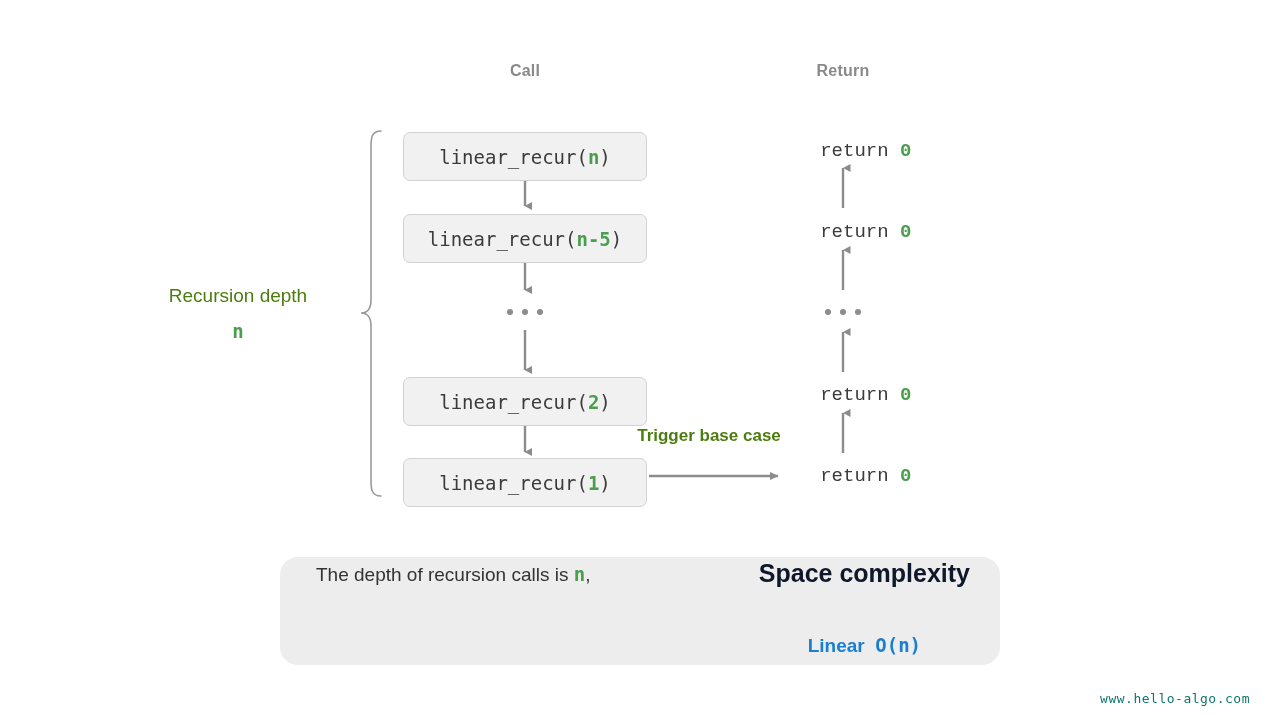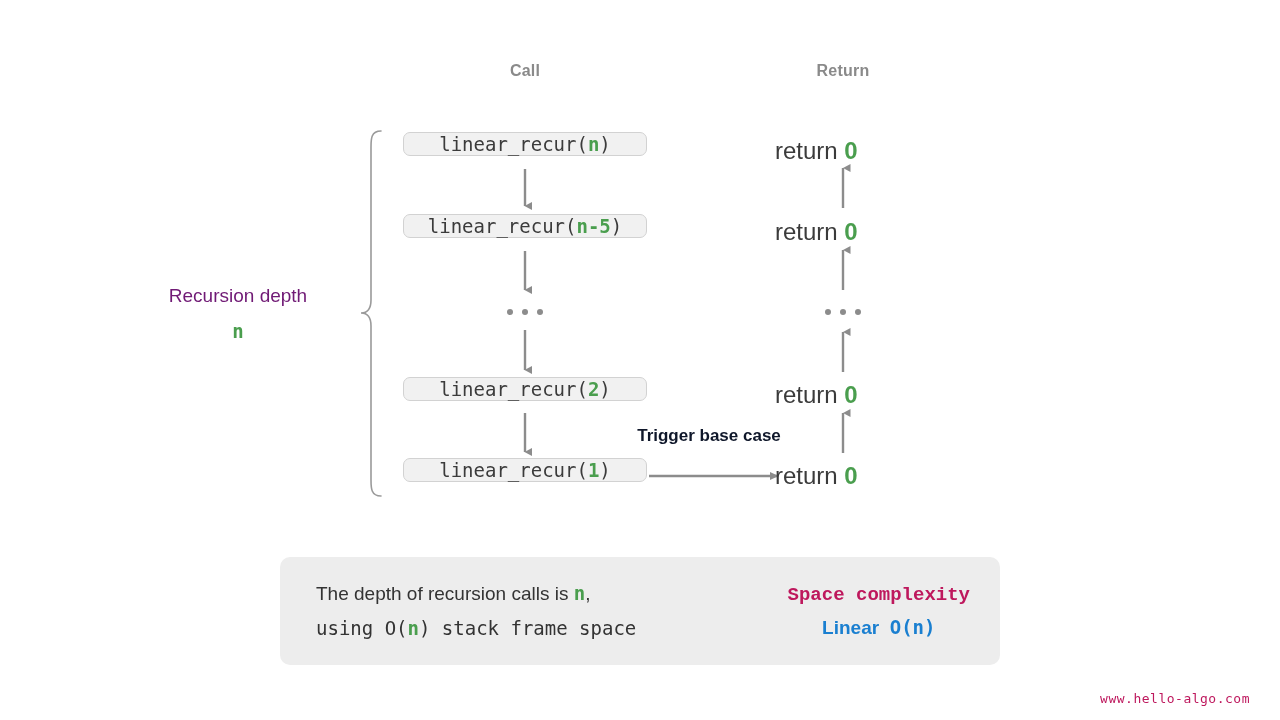--- a/index.html
+++ b/index.html
@@ -32,43 +32,43 @@
     transform: translateX(-50%);
   }
   #header-call  { left: 525px; top: 62px; }
   #header-return{ left: 843px; top: 62px; }
 
   
   .call-box {
     position: absolute;
     left: 403px;
     width: 244px;
-    height: 24px;
+    height: 49px;
     box-sizing: border-box;
     background: #f1f1f1;
     border: 1px solid #d2d2d2;
     border-radius: 7px;
     display: flex;
     align-items: center;
     justify-content: center;
     font-family: "DejaVu Sans Mono", monospace;
     font-size: 19px;
     color: #3b3b3b;
     letter-spacing: 0px;
     white-space: pre;
   }
   .green { color: #4a9e4e; font-weight: bold; }
 
   
   .ret-label {
     position: absolute;
-    left: 803px;
+    left: 843px;
     transform: translate(-50%, -50%);
-    font-family: Liberation Sans, sans-serif;
-    font-size: 24px;
+    font-family: Liberation Mono, monospace;
+    font-size: 19px;
     color: #3b3b3b;
     white-space: pre;
   }
 
   
   .dots {
     position: absolute;
     transform: translate(-50%, -50%);
     display: flex;
     gap: 9px;
@@ -87,55 +87,54 @@
     position: absolute;
     left: 238px;
     top: 285px;
     transform: translateX(-50%);
     text-align: center;
     white-space: nowrap;
   }
   #depth-label .dl-text {
     display: block;
     font-size: 19px;
-    color: #701a75;
+    color: #4d7c0f;
   }
   #depth-label .dl-var {
     display: block;
     margin-top: 13px;
     font-family: "DejaVu Sans Mono", monospace;
     font-size: 19px;
     font-weight: bold;
     color: #4a9e4e;
   }
 
   
   #trigger-label {
     position: absolute;
     left: 709px;
     top: 426px;
     transform: translateX(-50%);
     font-size: 17px;
     font-weight: bold;
-    color: #0f172a;
+    color: #4d7c0f;
     white-space: nowrap;
   }
 
   
   #summary-box {
     position: absolute;
     left: 280px;
     top: 557px;
     width: 720px;
     height: 108px;
     box-sizing: border-box;
     background: #ededed;
-    border-radius: 10px;
+    border-radius: 18px;
     display: flex;
-    align-items: center;
     gap: 31px;
   }
   #summary-left {
     width: 430px;
     padding-left: 36px;
     box-sizing: border-box;
   }
   .sum-line {
     font-size: 19px;
     color: #333333;
@@ -148,44 +147,44 @@
     display: flex;
     align-items: center;
     justify-content: center;
   }
   #summary-right {
     flex: 1;
     text-align: center;
     padding-right: 30px;
   }
   #complexity-title {
-    font-size: 19px;
-    font-weight: bold;
-    color: #be185d;
+    font-size: 25px;
+    font-weight: bold;
+    color: #0f172a;
     line-height: 32px;
     white-space: nowrap;
-    font-family: Liberation Mono, monospace;
   }
   #complexity-value {
     font-size: 19px;
     font-weight: bold;
     color: #1a7fd0;
     line-height: 32px;
     white-space: nowrap;
+    margin-top: 40px;
   }
   #complexity-value .mono { font-family: "DejaVu Sans Mono", monospace; }
 
   
   #watermark {
     position: absolute;
     right: 30px;
     bottom: 14px;
     font-family: "DejaVu Sans Mono", monospace;
     font-size: 13px;
-    color: #be185d;
+    color: #0f766e;
     letter-spacing: 0.5px;
     white-space: nowrap;
   }
 
   svg.overlay {
     position: absolute;
     left: 0;
     top: 0;
     width: 1280px;
     height: 720px;
@@ -283,23 +282,20 @@
     <span class="dl-var">n</span>
   </div>
 
   <div id="trigger-label">Trigger base case</div>
 
   <div id="summary-box">
     <div id="summary-left">
       <div class="sum-line">
         <span>The depth of recursion calls is </span><span class="green mono">n</span><span>,</span>
       </div>
-      <div class="sum-line">
-        <span class="mono">using O(</span><span class="green mono">n</span><span class="mono">) stack frame space</span>
-      </div>
     </div>
     <div id="summary-arrow"></div>
     <div id="summary-right">
       <div id="complexity-title">Space complexity</div>
       <div id="complexity-value">
         <span>Linear</span><span>&nbsp;&nbsp;</span><span class="mono">O(n)</span>
       </div>
     </div>
   </div>
 

